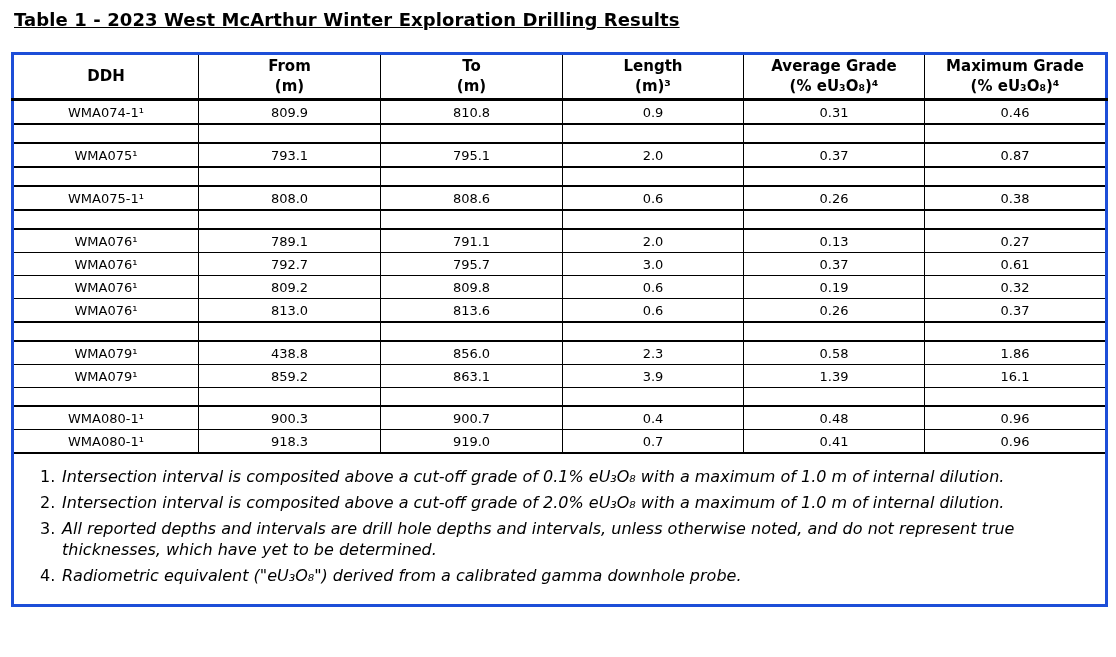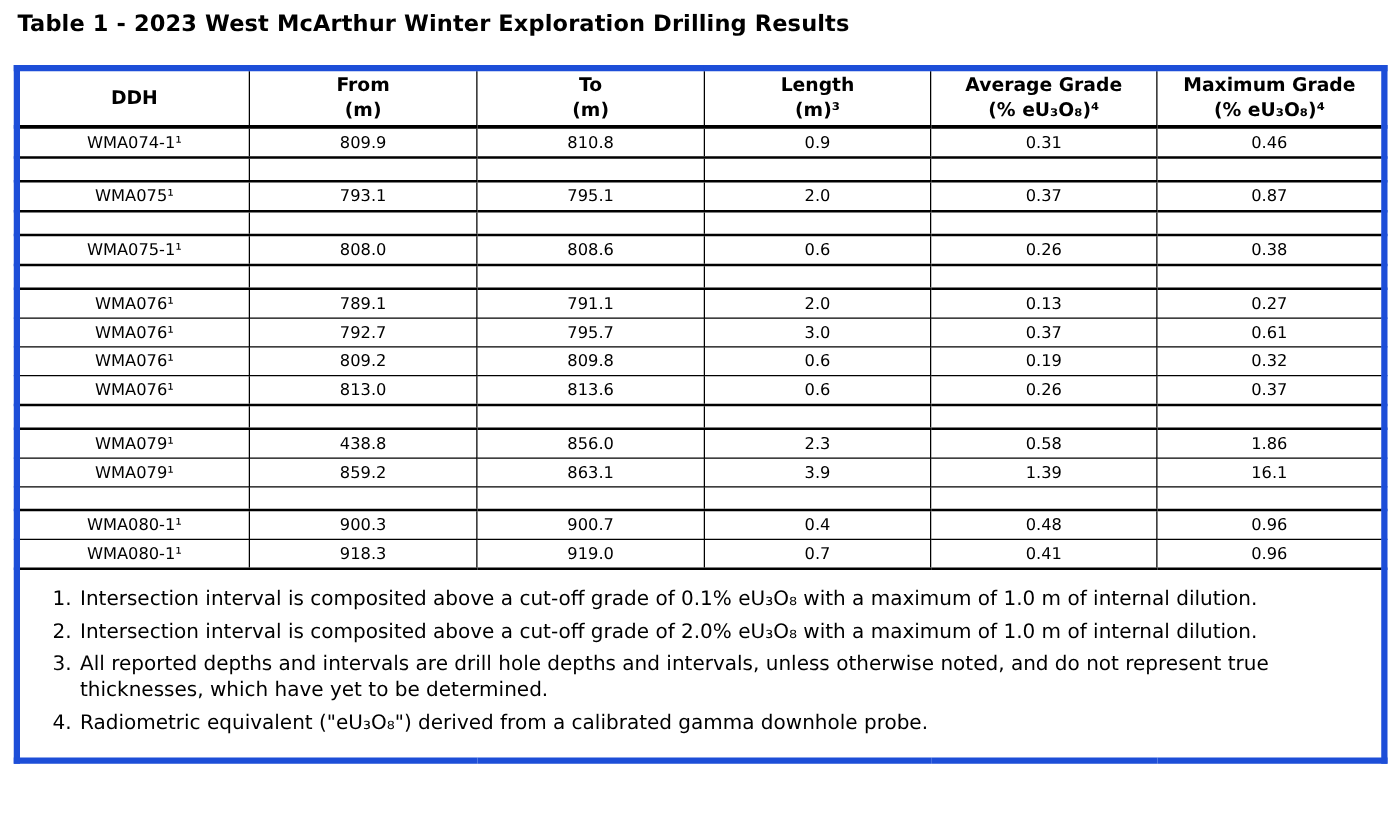--- a/index.html
+++ b/index.html
@@ -12,27 +12,28 @@
     color: #000000;
     overflow: hidden;
   }
   .page { position: relative; width: 1116px; height: 657px; }
 
   .doc-title {
     font-weight: bold;
     font-size: 18px;
     margin: 9px 0 0 14px;
     letter-spacing: 0.1px;
+    text-decoration: underline;
   }
 
   table.results {
     border-collapse: collapse;
     table-layout: fixed;
     margin: 22px 0 0 11px;
-    border: 5px solid #1d4ed8;
+    border: 3px solid #1d4ed8;
     background: #ffffff;
   }
 
   
   thead th {
     border: 1px solid #000000;
     border-bottom: 3px solid #000000;
     height: 43px;
     vertical-align: middle;
     text-align: center;
@@ -67,21 +68,21 @@
     padding: 12px 26px 18px 26px;
   }
   .footnote {
     display: flex;
     font-size: 16px;
     line-height: 21px;
     margin-bottom: 5px;
   }
   .footnote:last-child { margin-bottom: 0; }
   .fn-marker { flex: 0 0 22px; }
-  .fn-text { flex: 1 1 auto; }
+  .fn-text { flex: 1 1 auto; font-style: italic; }
 </style>
 </head>
 <body>
 
 <div class="page">
 
   <div class="doc-title">Table 1 - 2023 West McArthur Winter Exploration Drilling Results</div>
 
   <table class="results">
     <colgroup>

